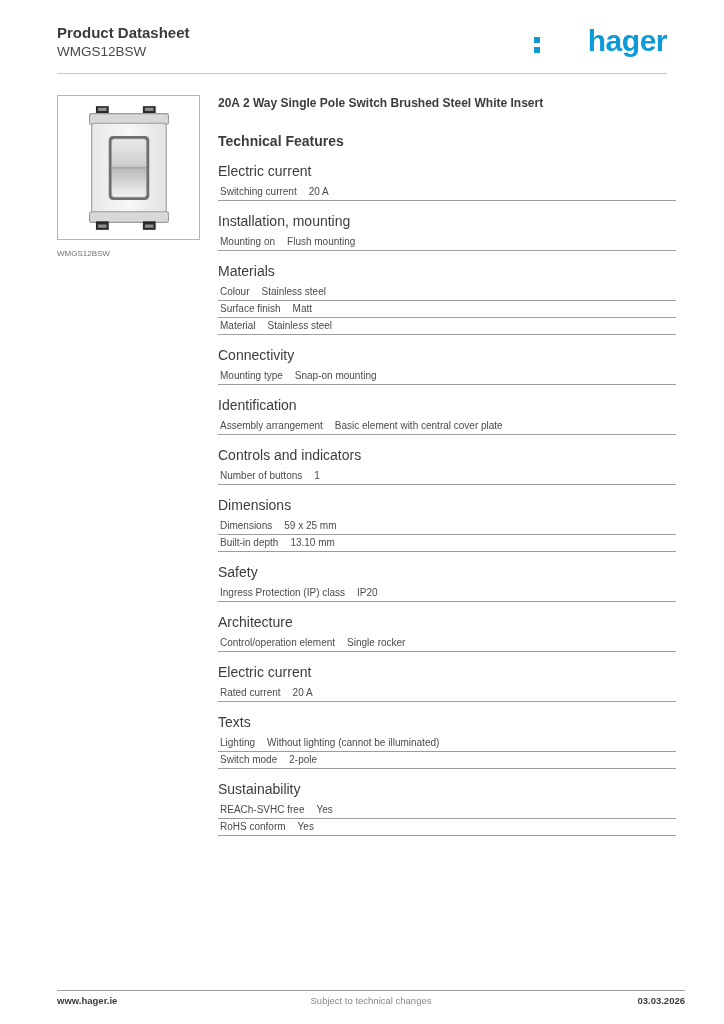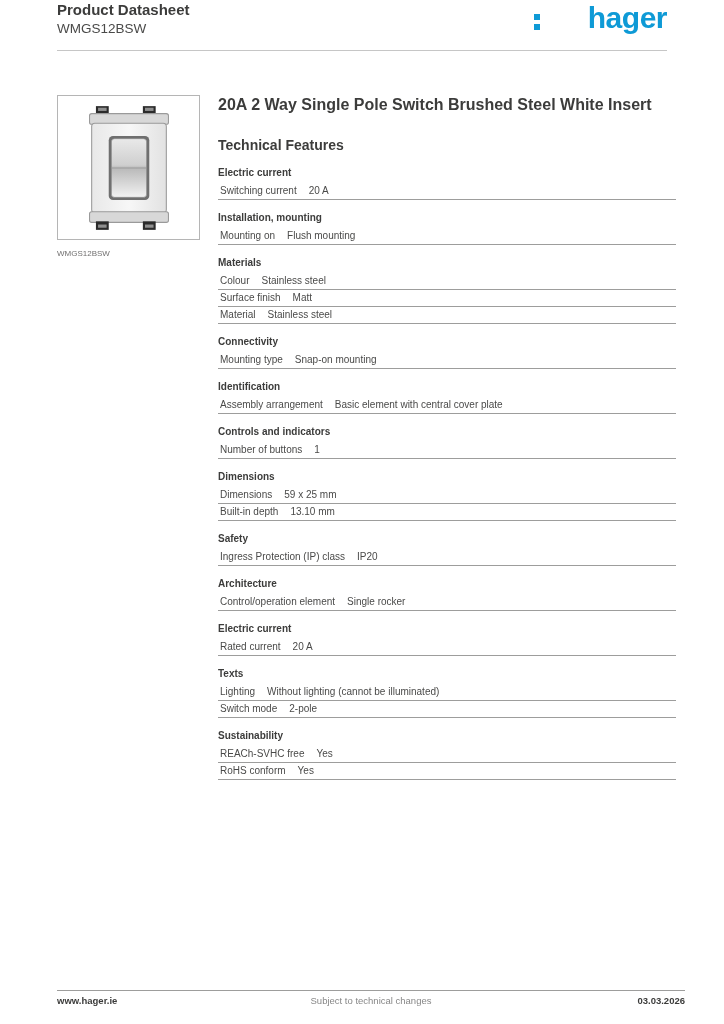--- a/index.html
+++ b/index.html
@@ -10,21 +10,21 @@
     background: #ffffff;
     position: relative;
     font-family: "Liberation Sans", sans-serif;
     color: var(--text-dark);
     overflow: hidden;
   }
 
   
   .page-header {
     position: absolute; top: 0; left: 57px; right: 57px;
-    padding-top: 1px; padding-bottom: 14px;
+    padding-top: 24px; padding-bottom: 14px;
     border-bottom: 1px solid var(--line-light);
     display: flex; justify-content: space-between; align-items: flex-start;
   }
   .doc-title { font-size: 15px; font-weight: bold; color: var(--text-dark); line-height: 1.2; }
   .doc-subtitle { font-size: 13.5px; color: var(--text-mid); margin-top: 2px; }
   .logo { display: flex; align-items: center; margin-top: 2px; gap: 44px; }
   .logo-colon { display: flex; flex-direction: column; gap: 4px; margin-right: 4px; margin-top: 7px; }
   .logo-dot { width: 6px; height: 6px; background: var(--accent); }
   .logo-text { font-size: 30px; font-weight: bold; color: var(--accent); letter-spacing: -0.5px; line-height: 1; }
 
@@ -33,25 +33,25 @@
   .left-col { width: 143px; flex: none; }
   .image-box {
     width: 143px; height: 145px;
     border: 1px solid #b5b5b5;
     display: flex; align-items: center; justify-content: center;
     background: #ffffff;
   }
   .image-caption { margin-top: 9px; font-size: 8px; color: #706f6f; }
 
   .right-col { flex: 1; min-width: 0; }
-  .product-title { font-size: 16px; font-weight: bold; margin: 1px 0 23px; color: var(--text-dark); }
+  .product-title { font-size: 12px; font-weight: bold; margin: 1px 0 23px; color: var(--text-dark); }
   .features-heading { font-size: 14px; font-weight: bold; margin: 0 0 10px; }
 
   .section { margin-bottom: 8px; }
-  .section-heading { font-size: 10px; font-weight: bold; padding: 4px 0 5px; color: var(--text-dark); }
+  .section-heading { font-size: 14px; font-weight: normal; padding: 4px 0 5px; color: var(--text-dark); }
   .spec-row {
     display: flex; align-items: baseline;
     border-bottom: 1px solid var(--line-dark);
     padding: 2px 2px 3px 2px;
     font-size: 10px; color: var(--text-mid);
   }
   .spec-label { text-align: left; }
   .spec-value { text-align: right; padding-left: 12px; white-space: nowrap; }
 
   

